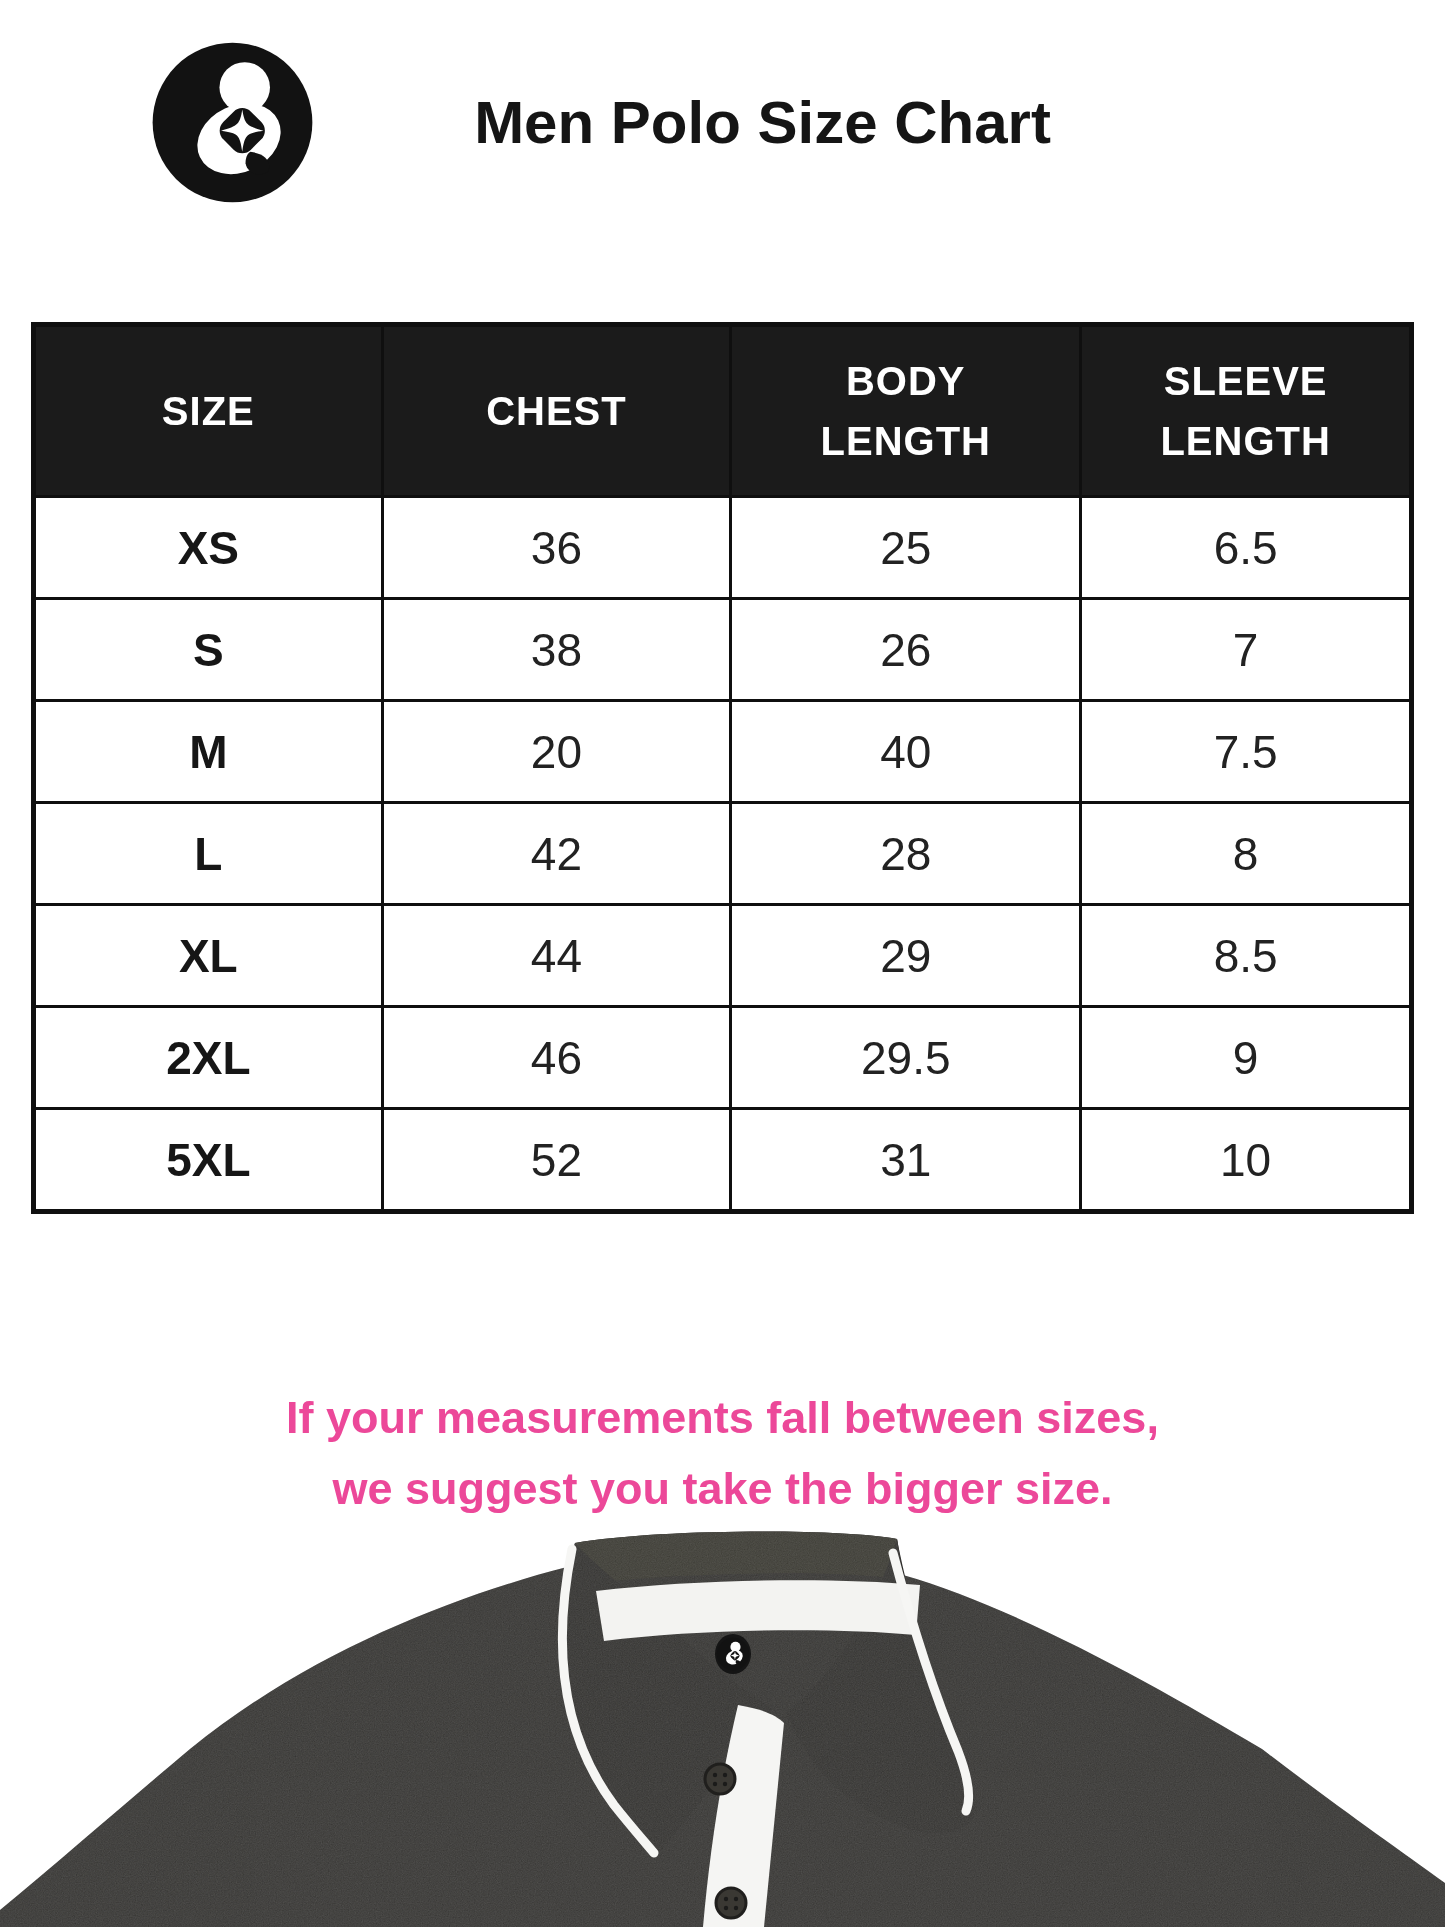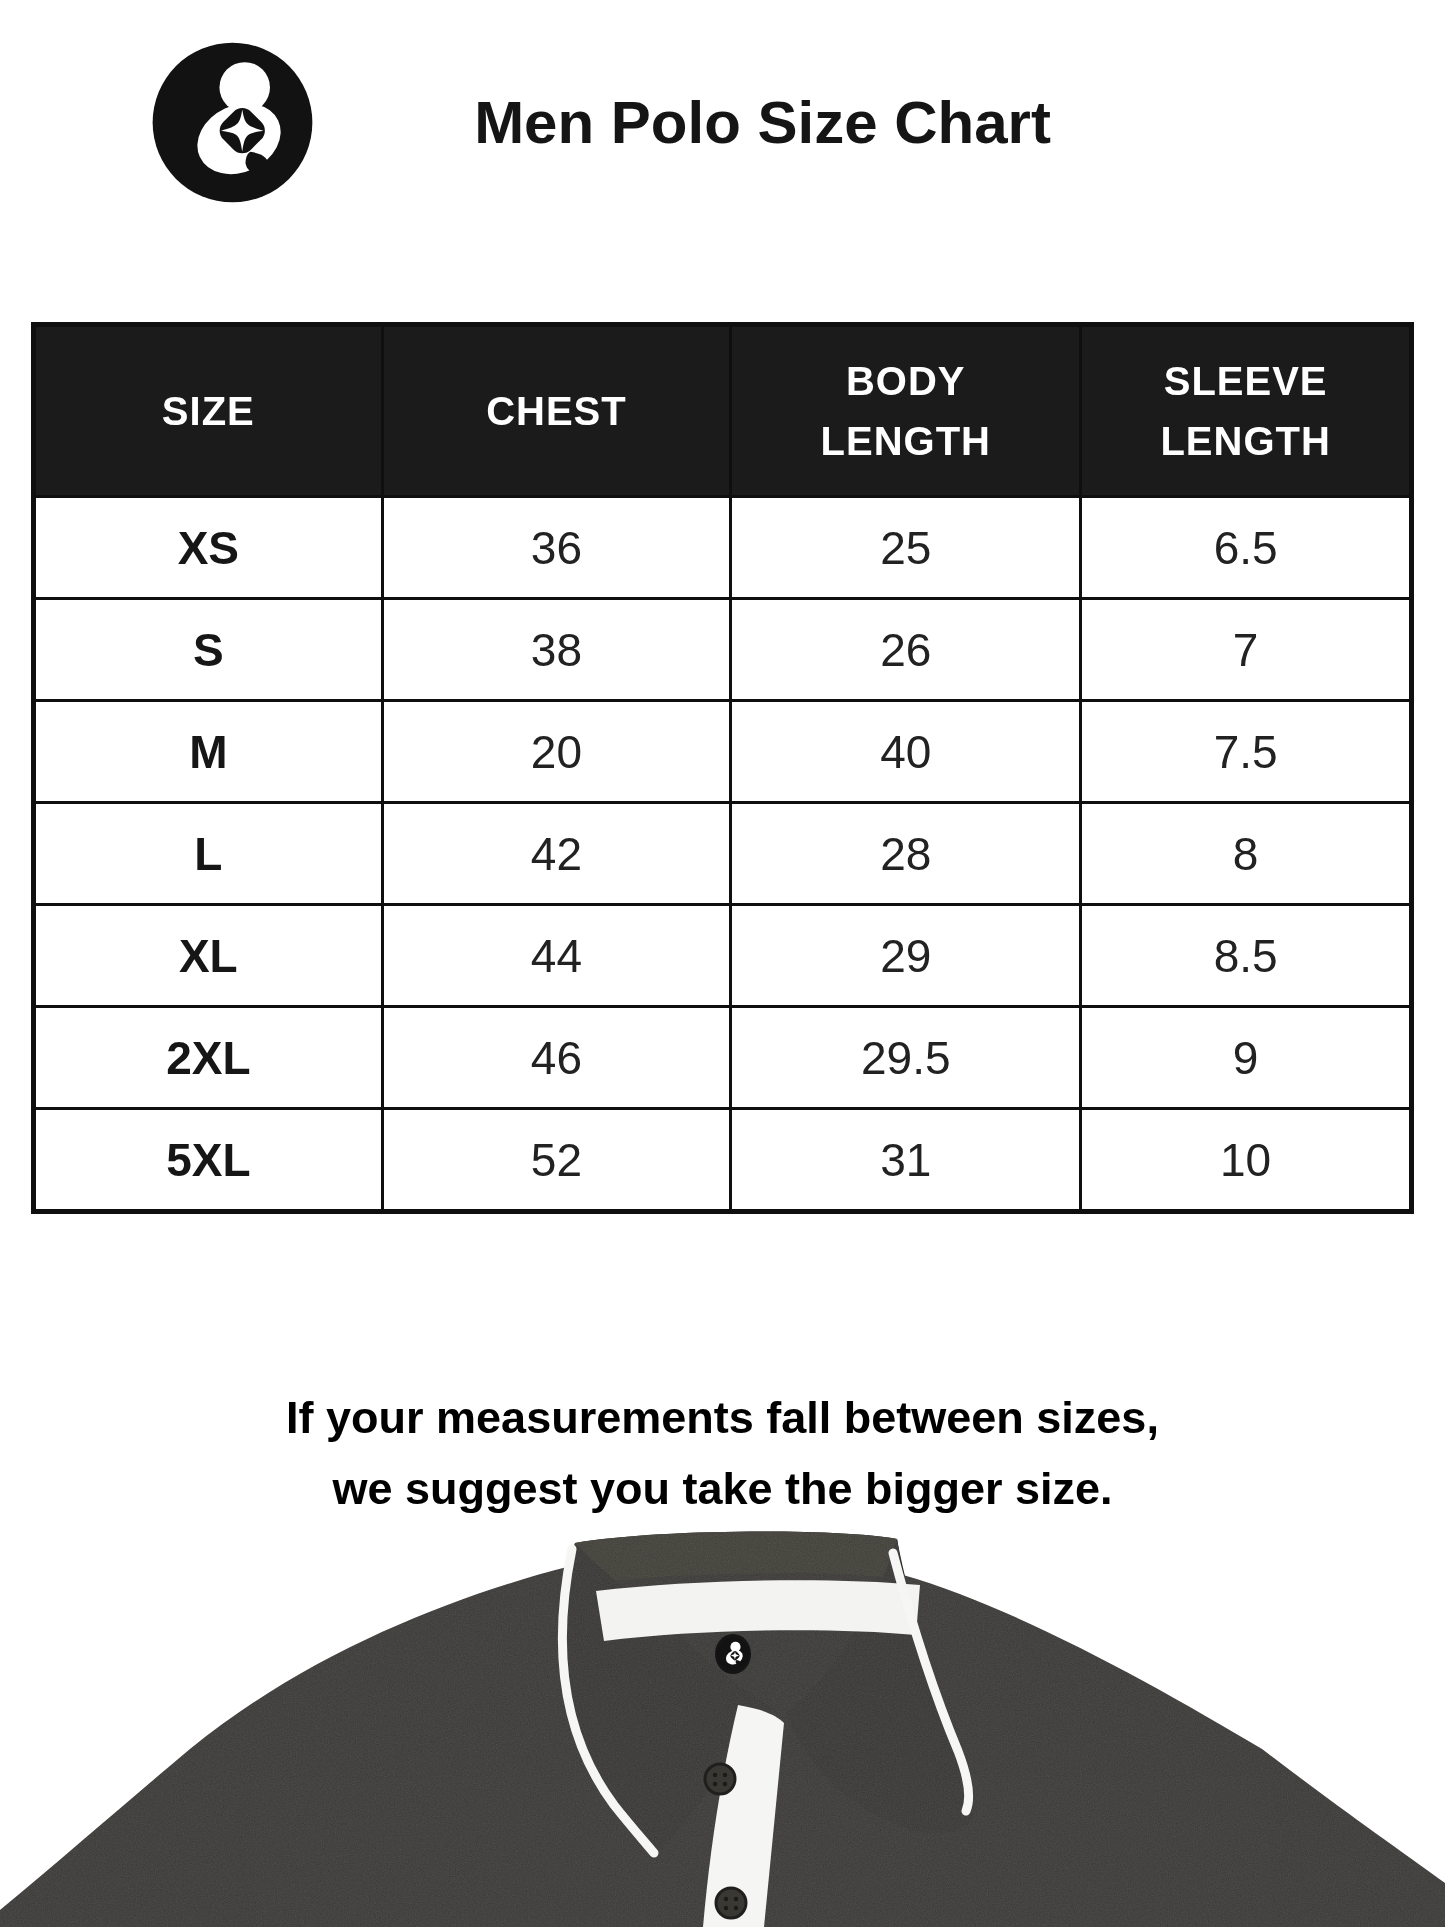--- a/index.html
+++ b/index.html
@@ -69,21 +69,21 @@
 
   
   .note{
     position:absolute;
     top:1382px; left:0;
     width:100%;
     text-align:center;
     font-size:45px;
     font-weight:700;
     line-height:1.58;
-    color:#000000;
+    color:#ec4899;
   }
 
   
   .shirt-photo{
     position:absolute;
     left:0; top:1527px;
     width:1445px; height:400px;
     display:block;
   }
 </style>

